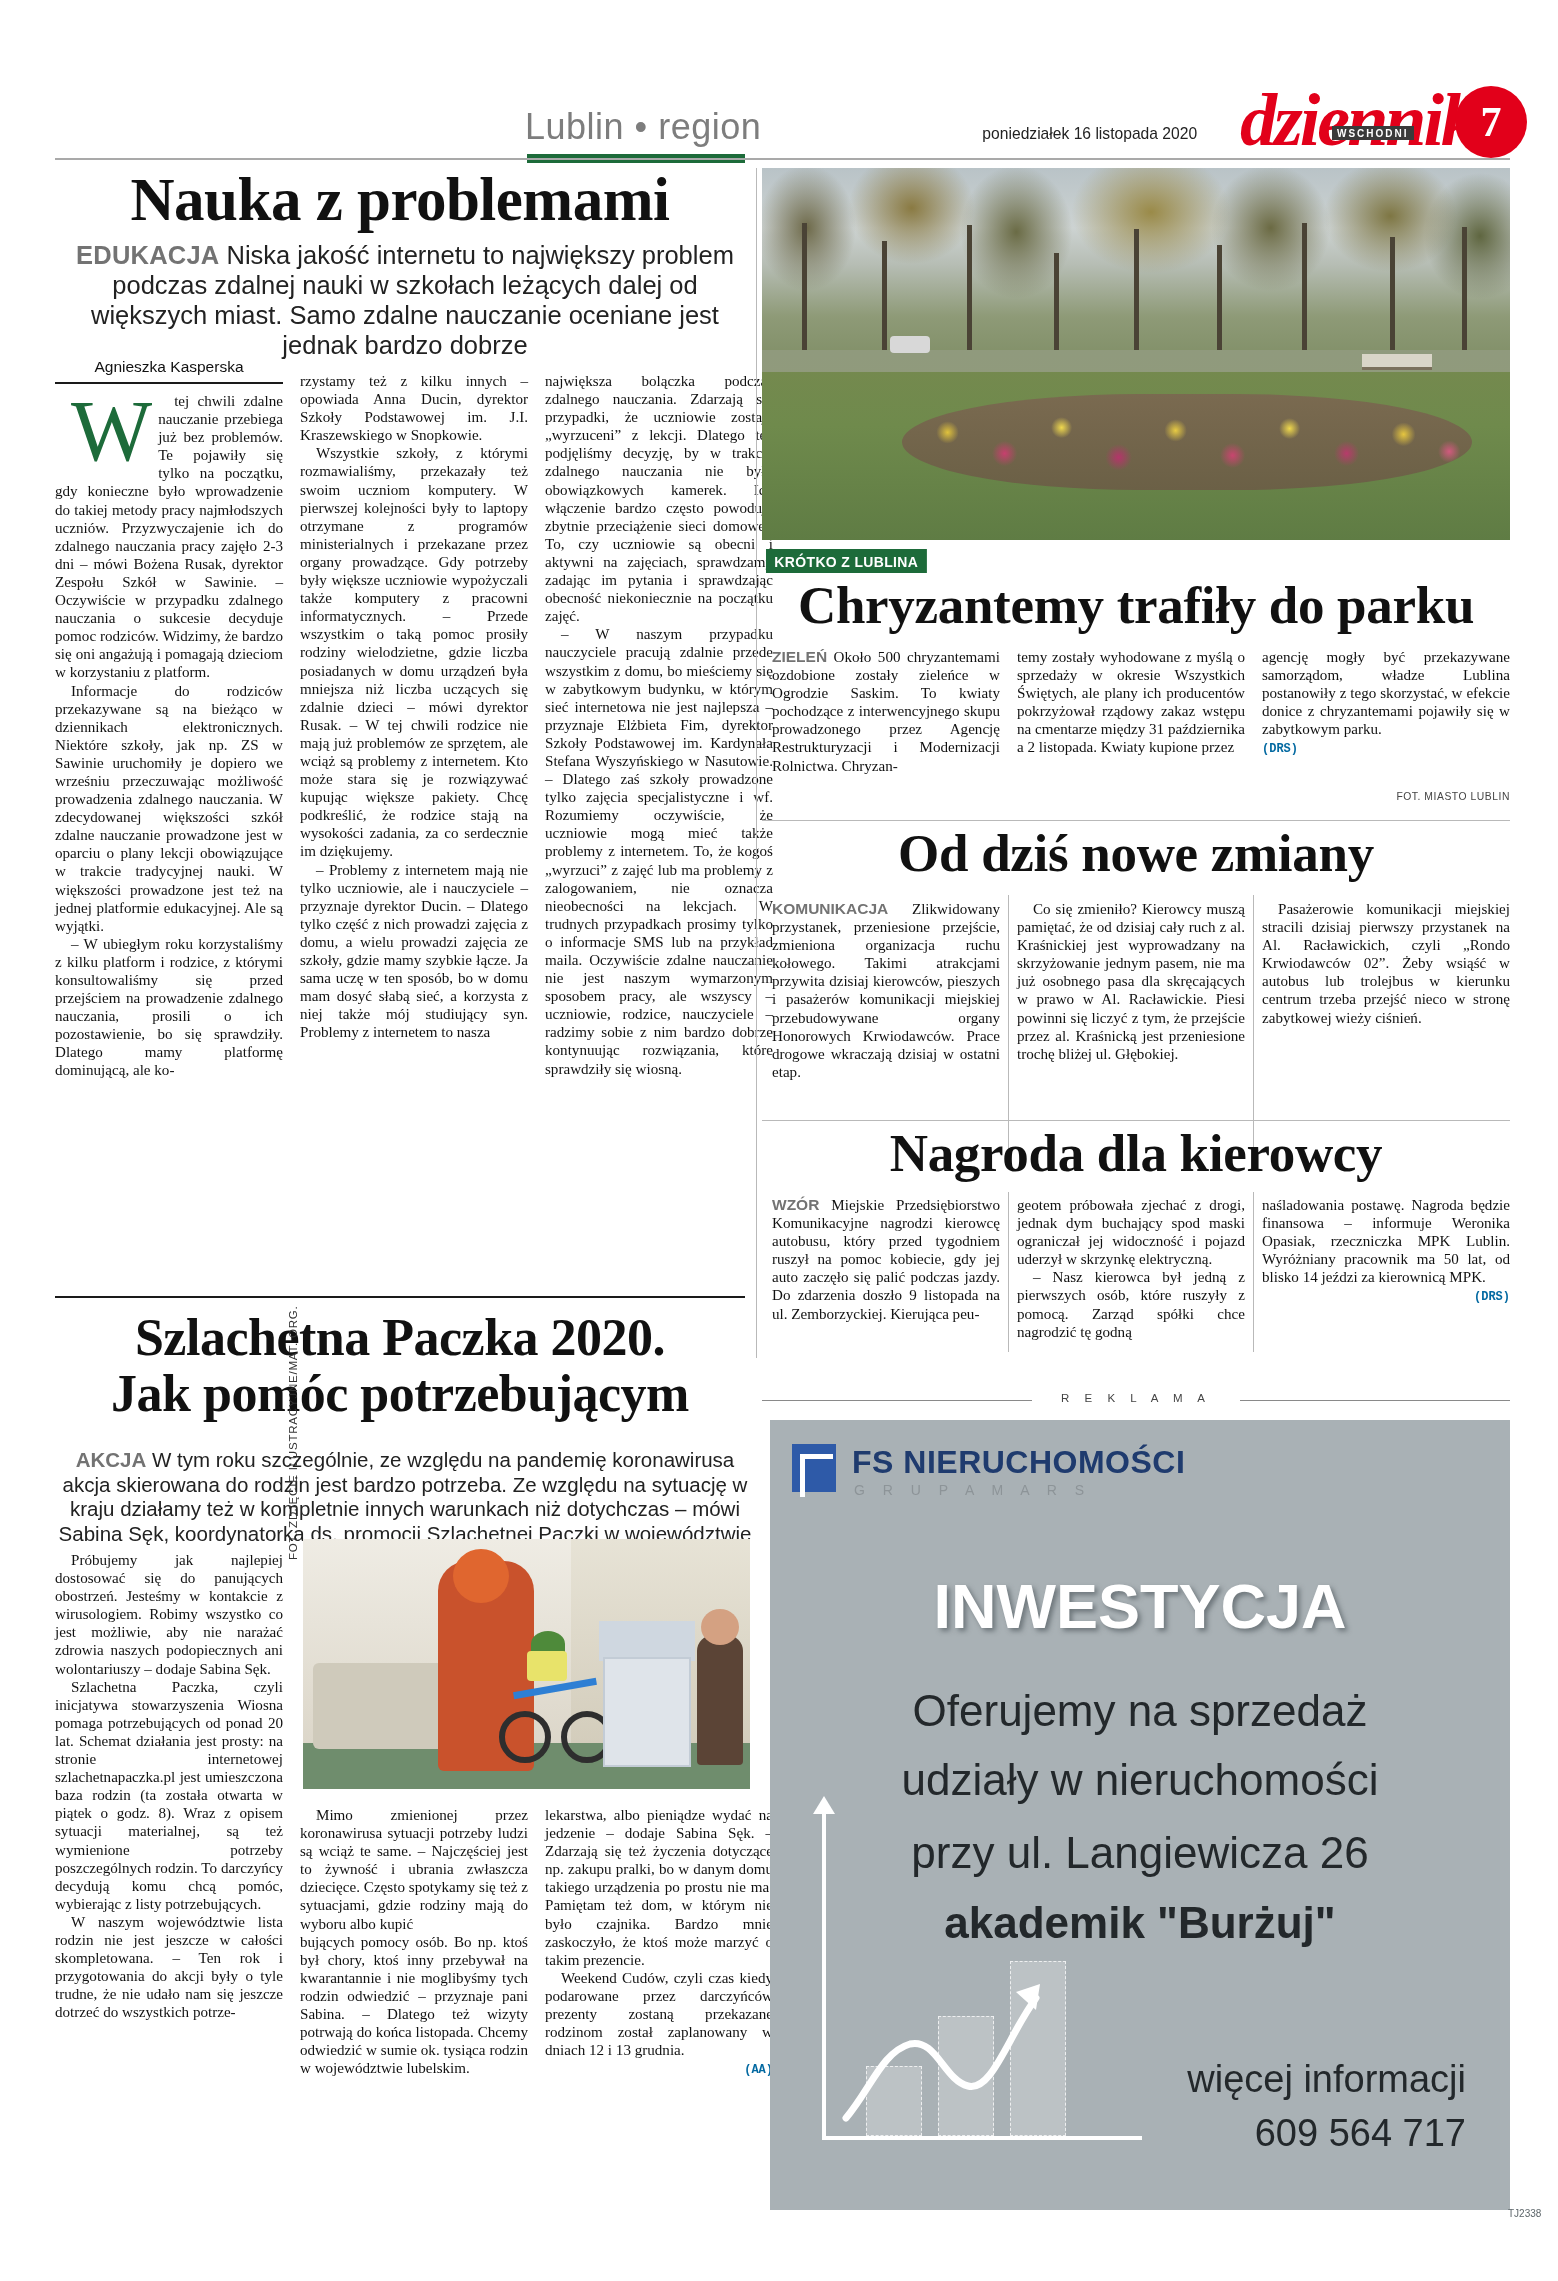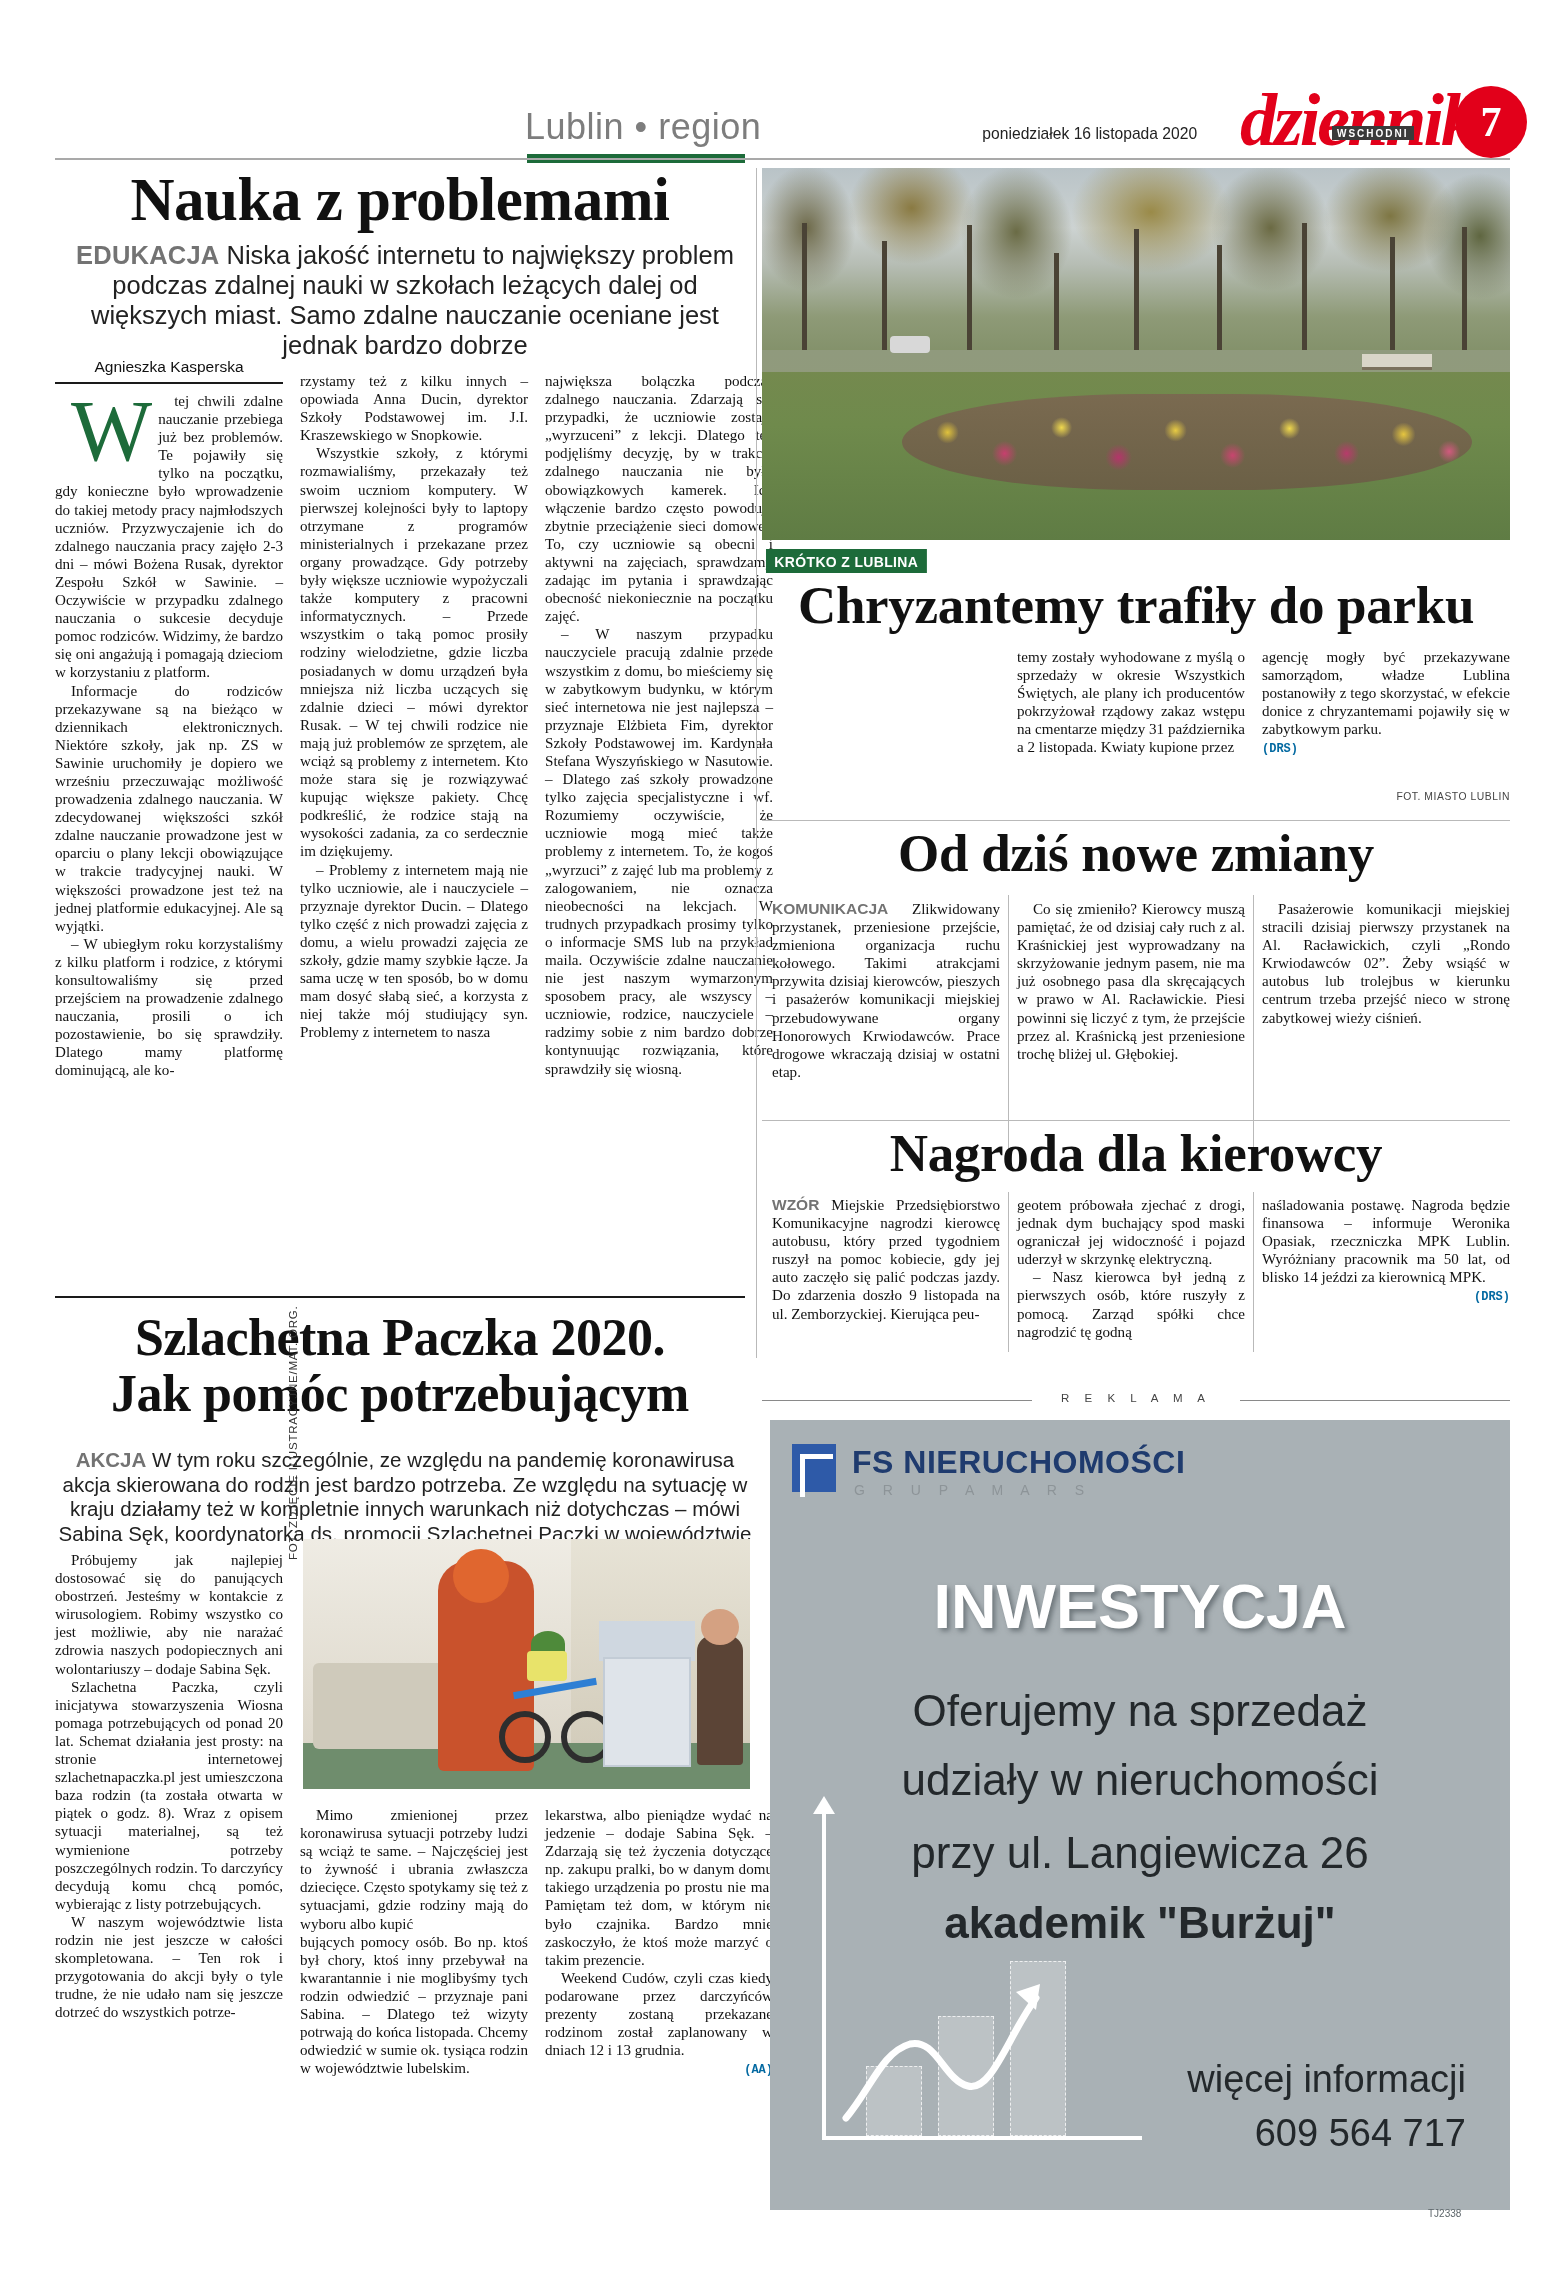--- a/index.html
+++ b/index.html
@@ -336,20 +336,23 @@
     <div class="ph-car"></div>
     <div class="ph-bench"></div>
     <div class="ph-flowerbed"></div>
   </div>
 
   <div class="vrule" style="left:756px; top:168px; height:1190px;"></div>
 
   <div class="badge" style="left:766px; top:549px;">KRÓTKO Z LUBLINA</div>
   <div class="h2-sec" style="left:762px; top:580px; width:748px;">Chryzantemy trafiły do parku</div>
 
+  <div class="body-col" style="left:772px; top:648px; width:228px;">
+    <p style="text-indent:0;"><span class="kicker">ZIELEŃ</span><span> Około 500 chryzantemami ozdobione zostały zieleńce w Ogrodzie Saskim. To kwiaty pochodzące z interwencyjnego skupu prowadzonego przez Agencję Restrukturyzacji i Modernizacji Rolnictwa. Chryzan-</span></p>
+  </div>
   <div class="body-col" style="left:1017px; top:648px; width:228px;">
     <p style="text-indent:0;">temy zostały wyhodowane z myślą o sprzedaży w okresie Wszystkich Świętych, ale plany ich producentów pokrzyżował rządowy zakaz wstępu na cmentarze między 31 października a 2 listopada. Kwiaty kupione przez</p>
   </div>
   <div class="body-col" style="left:1262px; top:648px; width:248px;">
     <p style="text-indent:0;">agencję mogły być przekazywane samorządom, władze Lublina postanowiły z tego skorzystać, w efekcie donice z chryzantemami pojawiły się w zabytkowym parku.</p>
     <p style="text-indent:0;"><span class="sig">(DRS)</span></p>
   </div>
   <div class="credit" style="left:1260px; top:790px; width:250px;">FOT. MIASTO LUBLIN</div>
 
   <div class="hrule-thin" style="left:762px; top:820px; width:748px;"></div>
@@ -453,15 +456,15 @@
     </svg>
 
     <div class="ad-h">INWESTYCJA</div>
     <div class="ad-l1">Oferujemy na sprzedaż</div>
     <div class="ad-l2">udziały w nieruchomości</div>
     <div class="ad-l3">przy ul. Langiewicza 26</div>
     <div class="ad-l4">akademik "Burżuj"</div>
     <div class="ad-c1">więcej informacji</div>
     <div class="ad-c2">609 564 717</div>
   </div>
-  <div class="ad-tj" style="position:absolute; left:1428px; top:2208px;">TJ2338</div>
+  <div class="ad-tj" style="position:absolute; left:1508px; top:2208px;">TJ2338</div>
 
 </div>
 
 </body></html>

